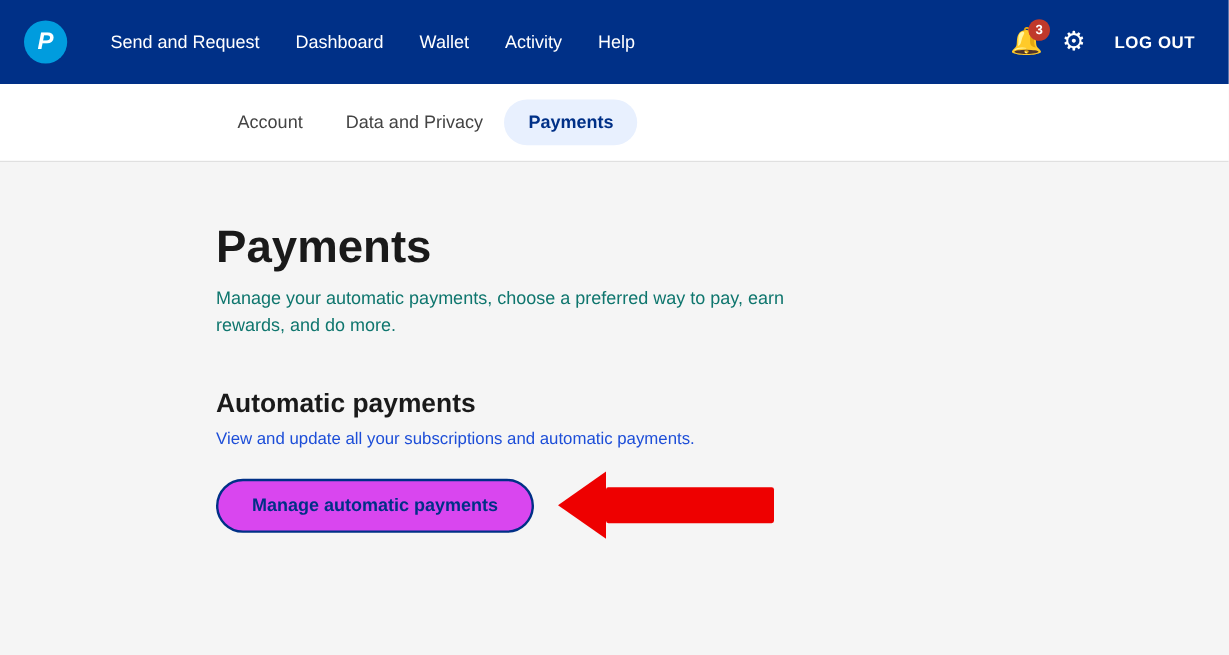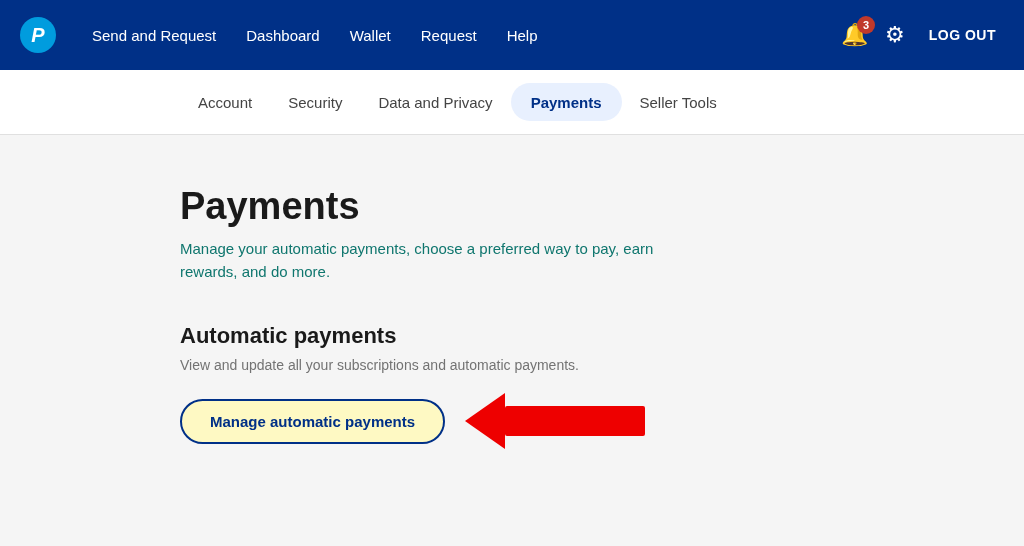--- a/index.html
+++ b/index.html
@@ -137,31 +137,31 @@
       max-width: 480px;
     }
     .section-title {
       font-size: 22px;
       font-weight: 700;
       color: #1a1a1a;
       margin-bottom: 8px;
     }
     .section-subtitle {
       font-size: 14px;
-      color: #737373;
+      color: #1d4ed8;
       margin-bottom: 20px;
     }
     .manage-btn {
       border: 2px solid #003087;
       border-radius: 25px;
       padding: 12px 28px;
       color: #003087;
       font-size: 15px;
       font-weight: 700;
-      background: #fef9c3;
+      background: #d946ef;
       cursor: pointer;
       display: inline-block;
     }
 
     
     .arrow-container {
       display: inline-flex;
       align-items: center;
       margin-left: 20px;
       vertical-align: middle;
@@ -195,39 +195,37 @@
 <body>
 
 <nav class="top-nav">
   <div class="paypal-logo">
     <span class="paypal-logo-p">P</span>
   </div>
   <div class="nav-links">
     <a class="nav-link">Send and Request</a>
     <a class="nav-link">Dashboard</a>
     <a class="nav-link">Wallet</a>
-    <a class="nav-link">Request</a>
+    <a class="nav-link">Activity</a>
     <a class="nav-link">Help</a>
   </div>
   <div class="nav-actions">
     <div class="bell-container">
       <span class="bell-icon">🔔</span>
       <span class="bell-badge">3</span>
     </div>
     <span class="gear-icon">⚙</span>
     <button class="logout-btn">LOG OUT</button>
   </div>
 </nav>
 
 <nav class="settings-nav">
   <div class="settings-tab">Account</div>
-  <div class="settings-tab">Security</div>
   <div class="settings-tab">Data and Privacy</div>
   <div class="settings-tab active">Payments</div>
-  <div class="settings-tab">Seller Tools</div>
 </nav>
 
 <main class="main-content">
   <h1 class="page-title">Payments</h1>
   <p class="page-subtitle">Manage your automatic payments, choose a preferred way to pay, earn rewards, and do more.</p>
 
   <h2 class="section-title">Automatic payments</h2>
   <p class="section-subtitle">View and update all your subscriptions and automatic payments.</p>
 
   <div class="btn-row">

